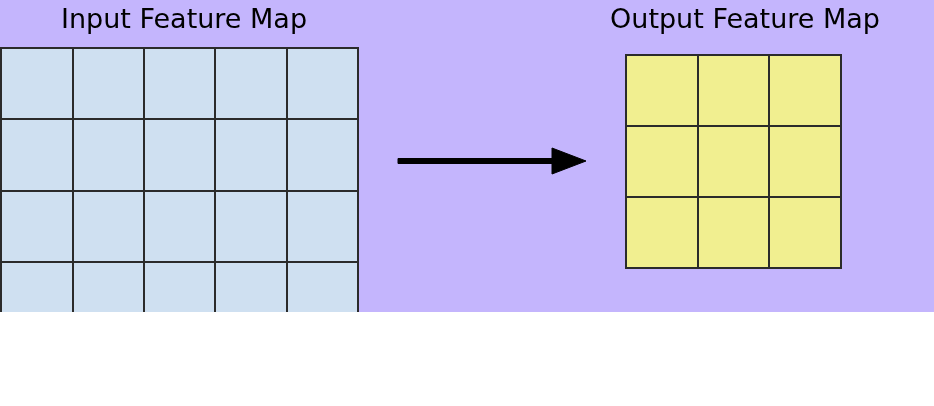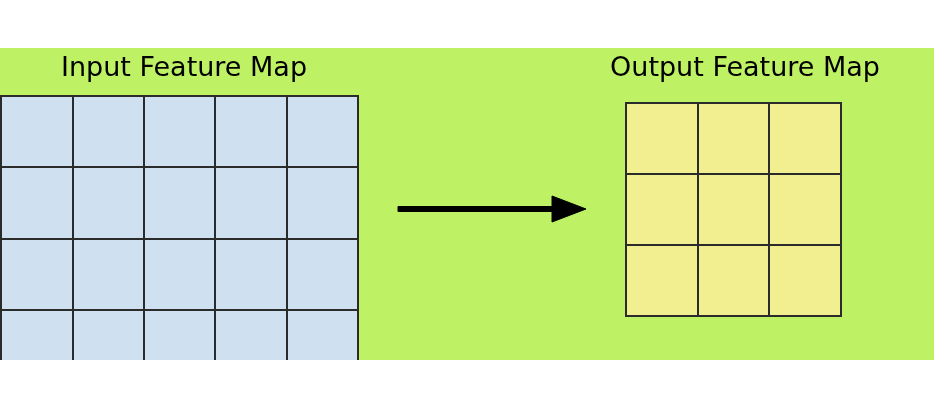--- a/index.html
+++ b/index.html
@@ -4,24 +4,23 @@
 <style>
   html, body {
     margin: 0;
     padding: 0;
     background: #ffffff;
   }
   #canvas {
     position: relative;
     width: 934px;
     height: 312px;
-    background: #bef264;
+    background: #c4b5fd;
     overflow: hidden;
     font-family: "DejaVu Sans", "Liberation Sans", sans-serif;
-    margin-top: 48px;
   }
 
   .title {
     position: absolute;
     font-size: 27px;
     line-height: 32px;
     color: #000000;
     white-space: nowrap;
     text-align: center;
     font-weight: 400;

